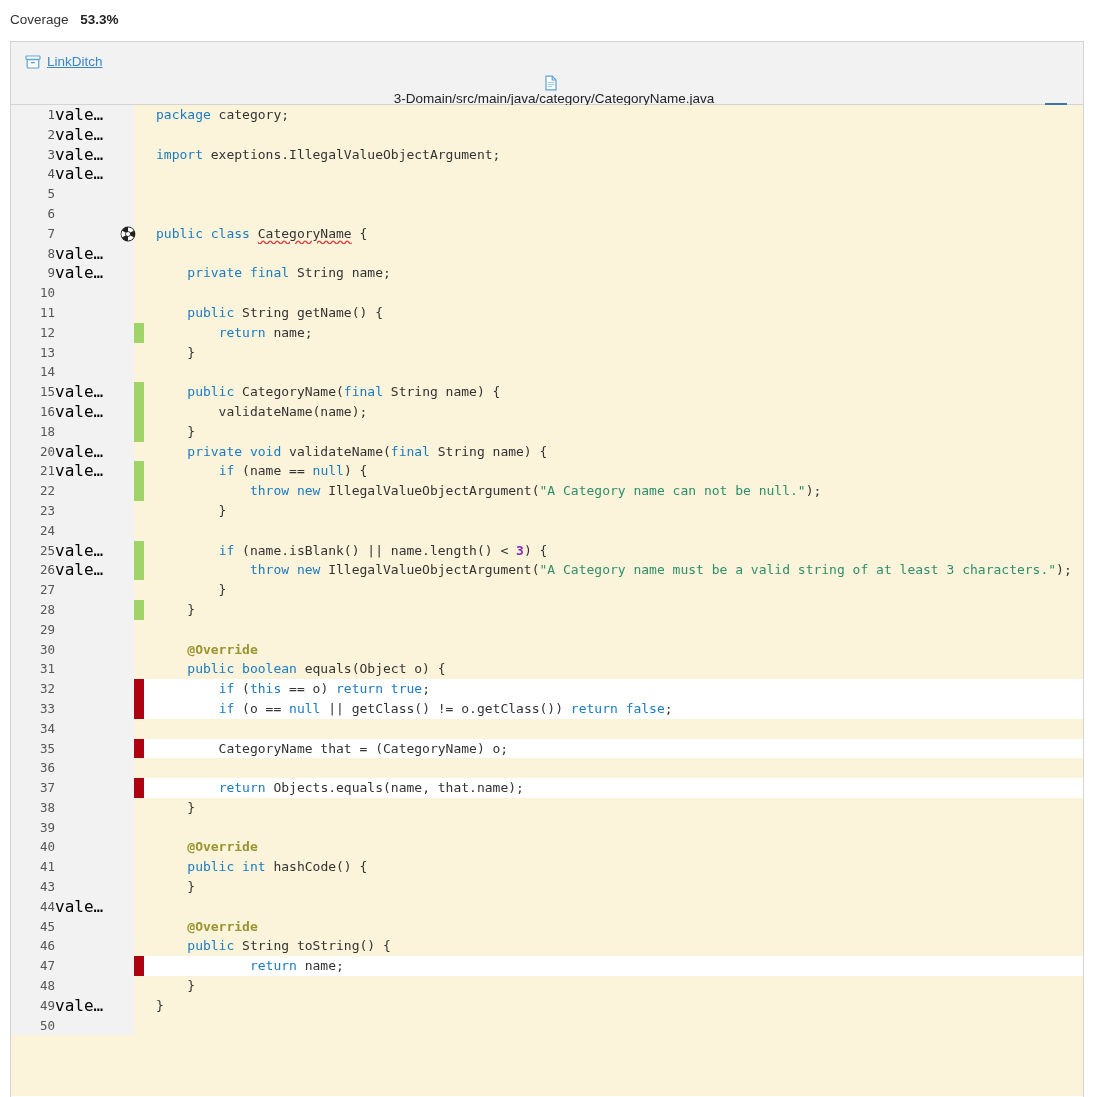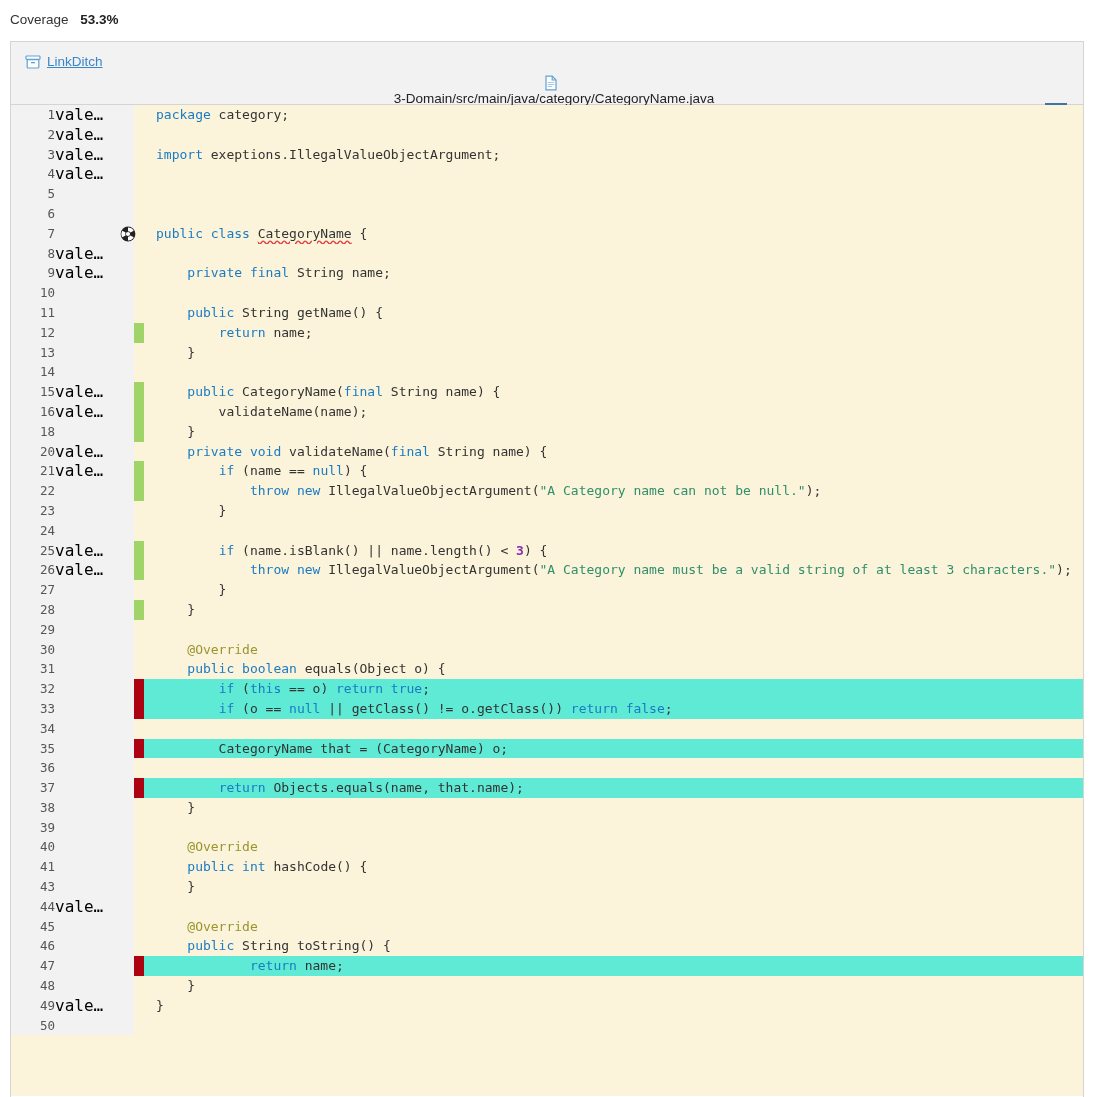--- a/index.html
+++ b/index.html
@@ -109,21 +109,21 @@
   }
 
   .code-line {
     position: relative;
     height: 19.8px;
     line-height: 19.8px;
     white-space: pre;
     display: flex;
     background: #fbf3da;
   }
-  .code-line.uncovered { background: #5eead4; }
+  .code-line.uncovered { background: #ffffff; }
 
   
   .gutter {
     position: relative;
     flex: 0 0 auto;
     width: 123px;
     background: #f2f2f2;
     border-right: 0px;
     display: flex;
     align-items: center;
@@ -165,21 +165,21 @@
     flex: 1 1 auto;
     padding-left: 12px;
     color: #333333;
     overflow: hidden;
   }
 
   
   .kw  { color: #1a7bc4; font-weight: normal; }
   .str { color: #2f8f6a; }
   .num { color: #8b2fb5; font-weight: bold; }
-  .ann { color: #9a9430; }
+  .ann { color: #9a9430; font-weight: bold; }
   .pl  { color: #333333; }
   .typo-underline {
     text-decoration: underline;
     text-decoration-style: wavy;
     text-decoration-color: #e03b3b;
     text-underline-offset: 2px;
   }
 </style>
 </head>
 <body>

